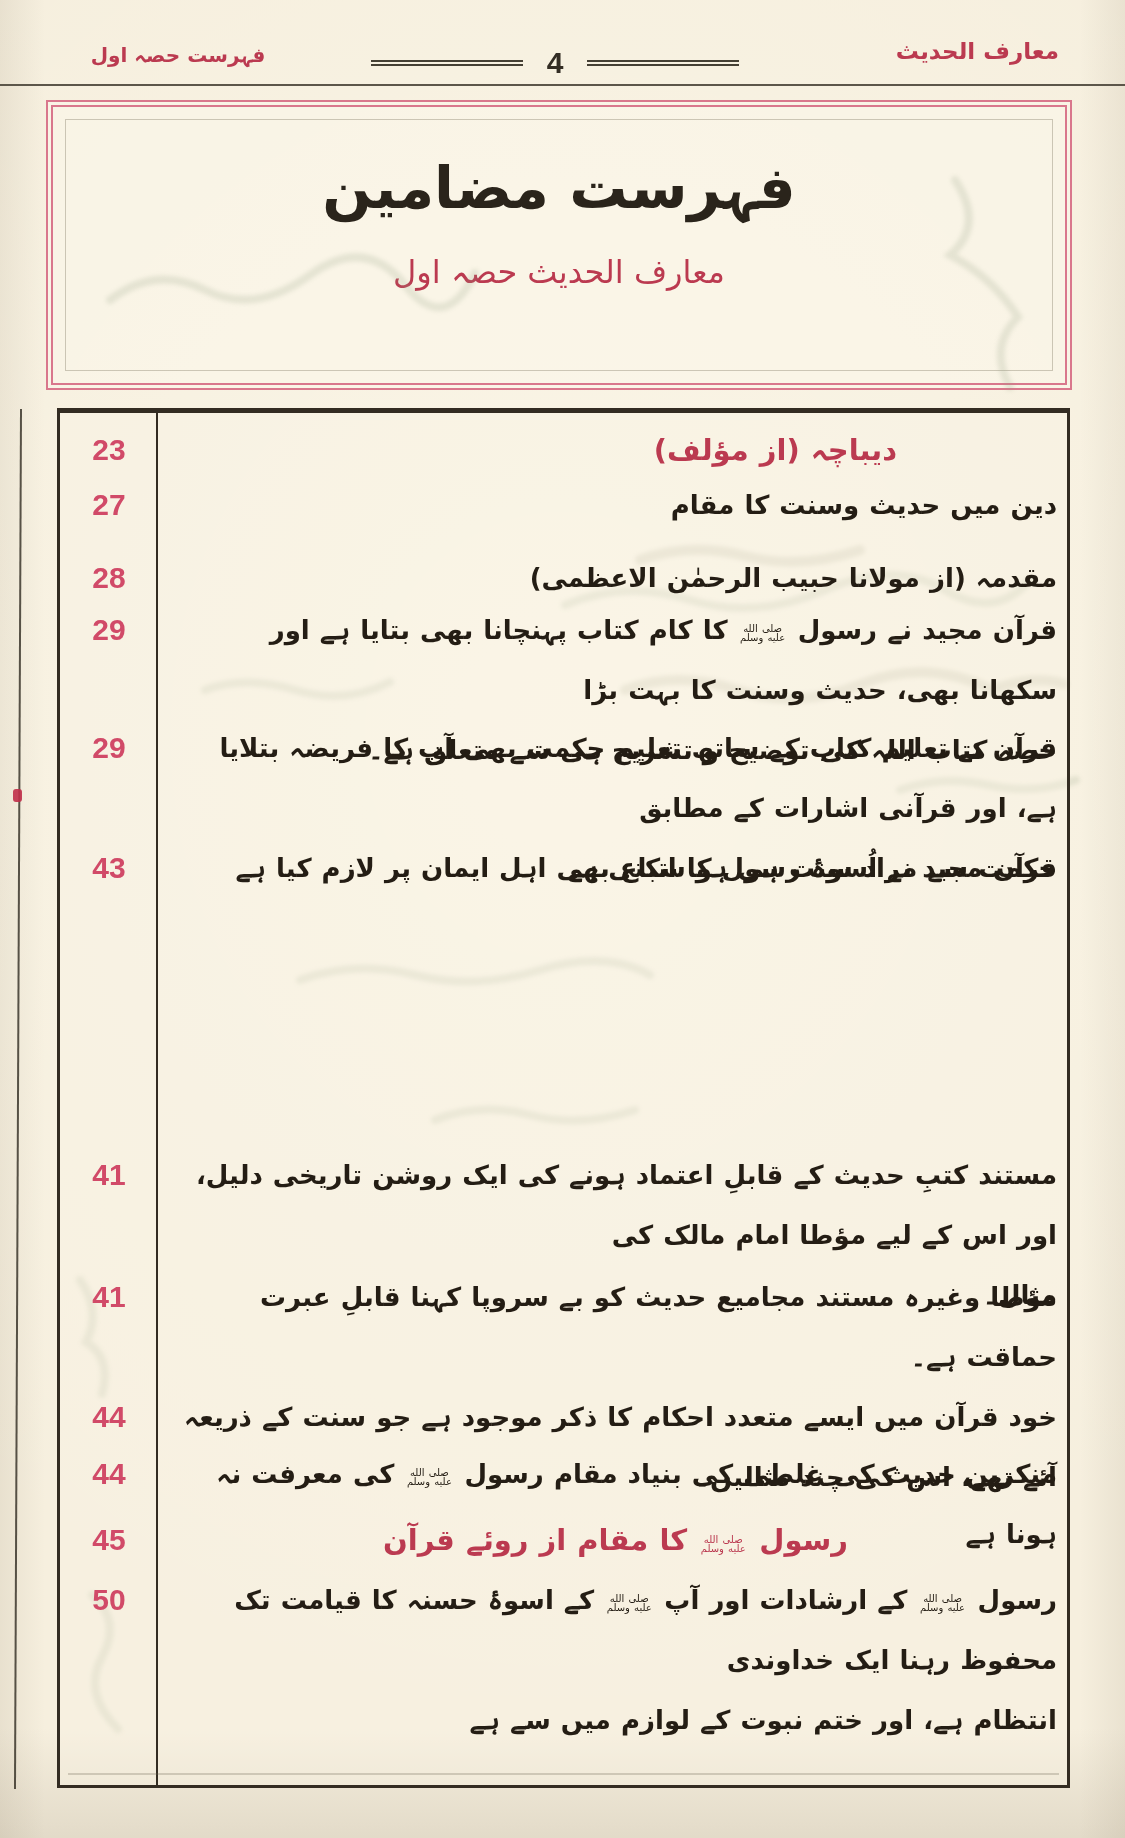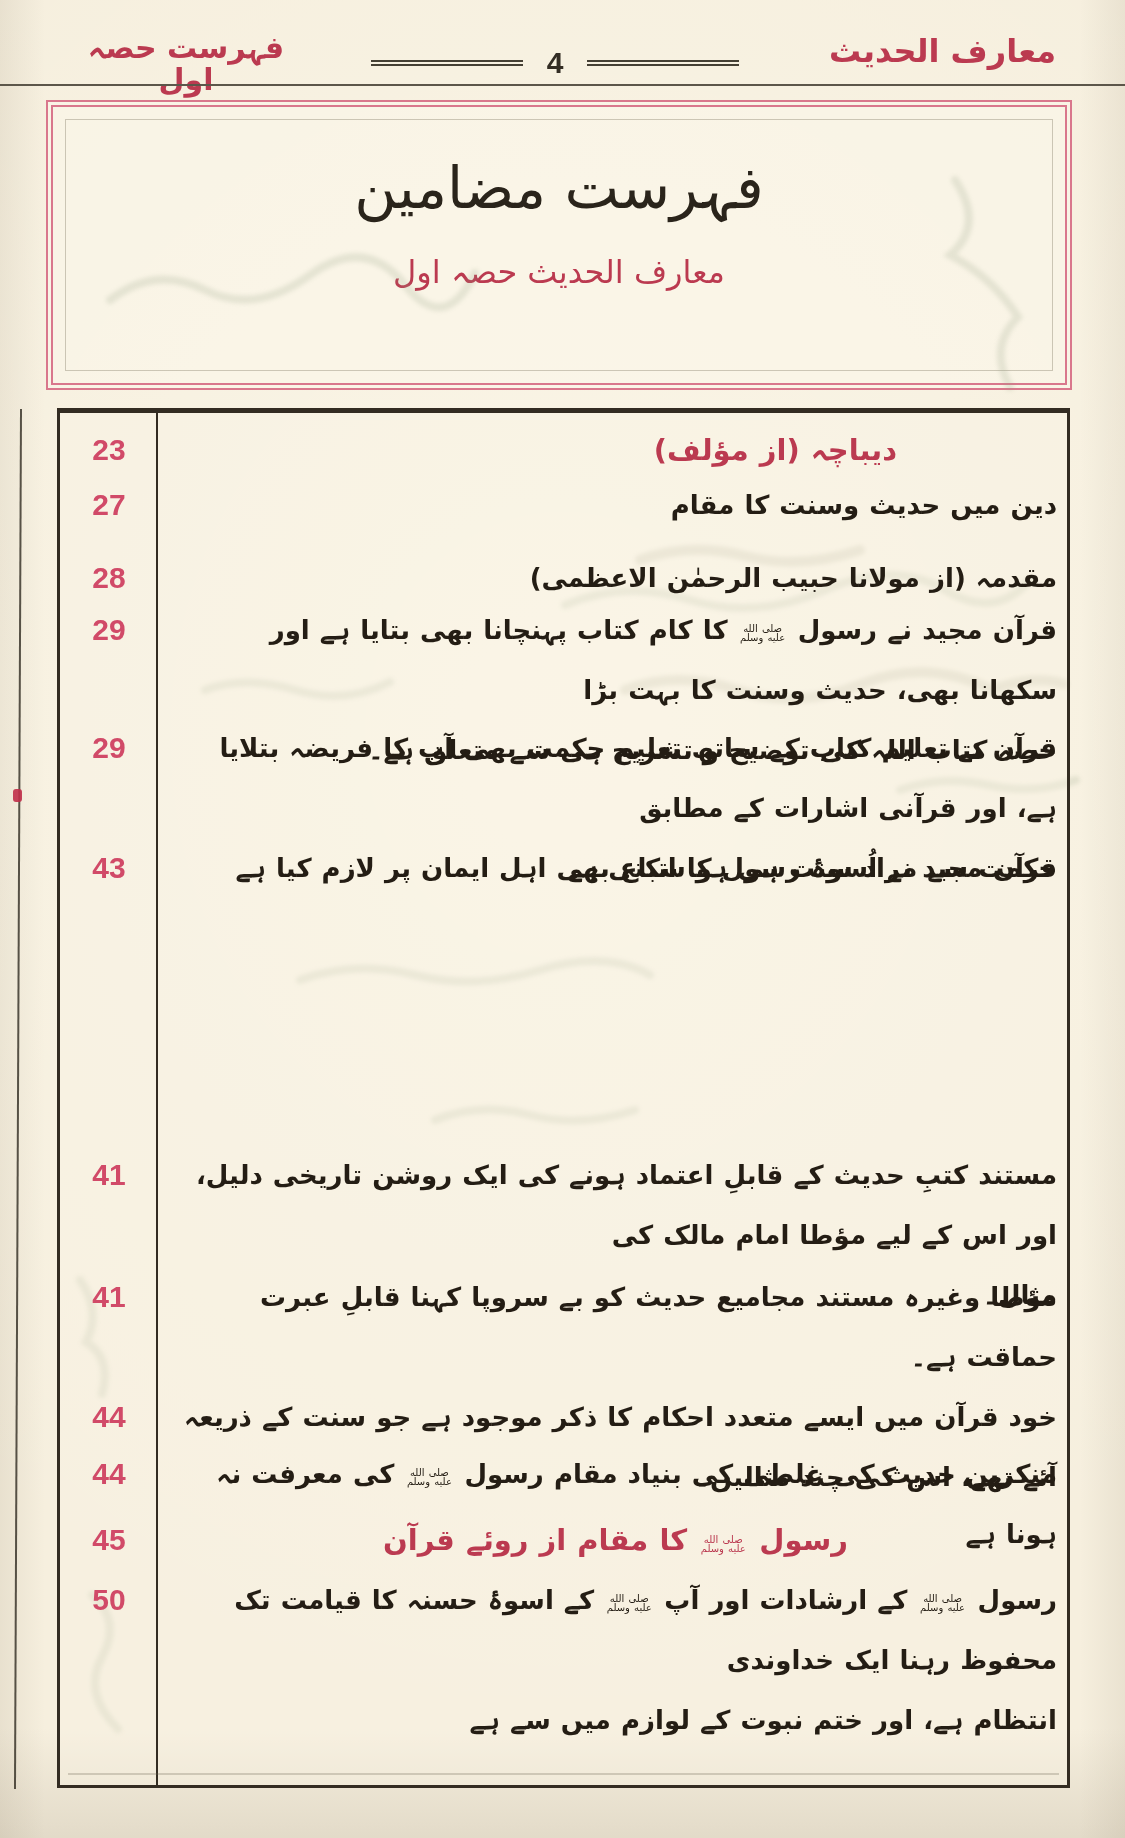--- a/index.html
+++ b/index.html
@@ -22,28 +22,28 @@
   #page{
     position:absolute;inset:0;
     background:
       radial-gradient(130% 90% at 50% 40%, rgba(255,252,240,.5), rgba(0,0,0,0) 60%),
       linear-gradient(90deg, rgba(110,95,70,.10), rgba(0,0,0,0) 4%, rgba(0,0,0,0) 96%, rgba(110,95,70,.09)),
       linear-gradient(0deg, rgba(110,95,70,.14), rgba(0,0,0,0) 6%),
       var(--paper);
   }
   
   .hdr-left{
-    position:absolute;left:76px;top:32px;width:220px;
+    position:absolute;left:68px;top:32px;width:220px;
     direction:rtl;text-align:center;
-    color:var(--accent_red);font-weight:bold;font-size:30px;line-height:32px;
+    color:var(--accent_red);font-weight:bold;font-size:20px;line-height:46px;
   }
   .hdr-right{
     position:absolute;right:66px;top:28px;width:230px;
-    direction:rtl;text-align:left;
-    color:var(--accent_red);font-weight:bold;font-size:32px;line-height:46px;
+    direction:rtl;text-align:right;
+    color:var(--accent_red);font-weight:bold;font-size:23px;line-height:46px;
   }
   .hdr-center{
     position:absolute;left:350px;top:46px;width:410px;
     display:flex;align-items:center;justify-content:center;gap:20px;
   }
   .dbl-rule{
     width:152px;height:6px;flex:none;
     border-top:2px solid #454034;border-bottom:2px solid #454034;
   }
   .pageno{
@@ -60,21 +60,21 @@
     border:7px double var(--pink_border);
     background:rgba(252,247,236,.5);
   }
   .title-box .inner-ghost{
     position:absolute;inset:12px;
     border:1px solid rgba(130,120,100,.38);
   }
   .box-title{
     margin-top:44px;
     direction:rtl;text-align:center;
-    font-size:58px;font-weight:normal;color:#2a241b;line-height:74px;
+    font-size:58px;font-weight:bold;color:#2a241b;line-height:74px;
     letter-spacing:1px;
   }
   .box-subtitle{
     margin-top:26px;
     direction:rtl;text-align:center;
     font-size:32px;font-weight:normal;color:var(--accent_red);line-height:42px;
   }
   
   .toc-box{
     position:absolute;left:57px;top:408px;width:1013px;height:1380px;

